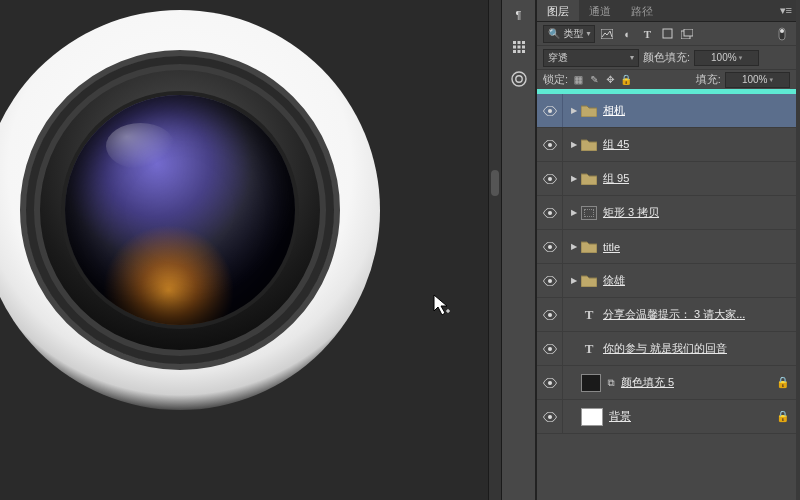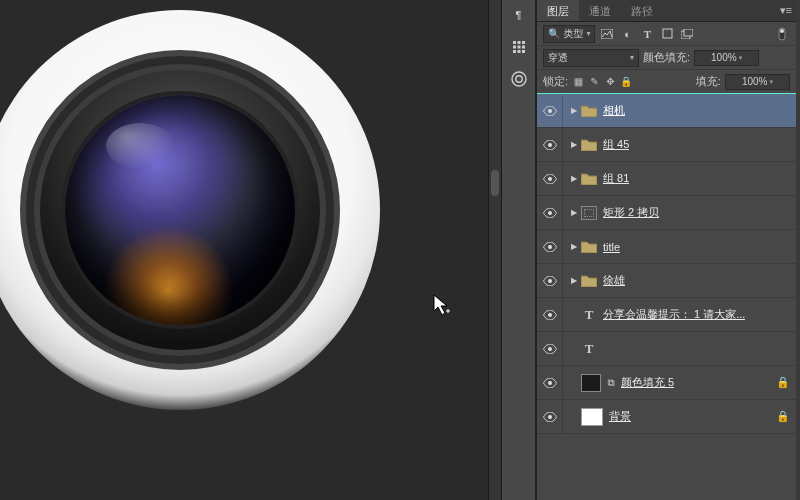--- a/index.html
+++ b/index.html
@@ -68,21 +68,21 @@
 .toolstrip .tbtn{ width:20px;height:18px; color:#ddd; display:flex;align-items:center;justify-content:center; cursor:pointer;}
 
 
 .panel { flex: 0 0 260px; background:#474747; display:flex; flex-direction:column; border-left:1px solid #222;}
 .panel-tabs{ height:22px; background:#383838; display:flex; align-items:stretch; border-bottom:1px solid #222;}
 .panel-tabs .tab{ padding:0 10px; line-height:22px; color:#999; cursor:pointer;}
 .panel-tabs .tab.active{ background:#474747; color:#e5e5e5;}
 .panel-tabs .menu{ margin-left:auto; width:20px; display:flex;align-items:center;justify-content:center; color:#bbb;}
 
 .opts-row{ height:24px; display:flex; align-items:center; gap:4px; padding:0 6px; border-bottom:1px solid #3a3a3a;}
-.opts-row.second{ border-bottom:1px solid #5eead4;}
+.opts-row.second{ border-bottom:5px solid #5eead4;}
 .select{ height:18px; background:#3a3a3a; border:1px solid #2a2a2a; display:flex; align-items:center; padding:0 4px; color:#ccc; font-size:10px; gap:3px; cursor:pointer;}
 .select .chev{ font-size:8px; color:#aaa; }
 .mini-ico{ width:16px;height:16px; display:flex;align-items:center;justify-content:center; color:#ccc; cursor:pointer; font-size:11px;}
 .lbl{ font-size:11px; color:#ccc; }
 .pct{ height:16px; background:#3a3a3a; border:1px solid #2a2a2a; padding:0 16px; display:flex;align-items:center; font-size:10px; gap:2px;}
 .pct .chev{font-size:7px;color:#999;}
 .lock-icons{ display:flex; gap:3px; }
 .lock-icons span{ width:13px;height:13px; display:flex;align-items:center;justify-content:center;color:#bbb;font-size:10px; cursor:pointer;}
 
 
@@ -267,33 +267,33 @@
             <circle cx="7" cy="5" r="2" fill="#ddd"></circle>
           </svg>
         </div>
         <div style="width: 6px;"></div>
         <div class="disclosure">▶</div>
         <div class="thumb-ico folder">
           <svg width="16" height="12" viewBox="0 0 16 12">
             <path d="M0 2 L0 12 L16 12 L16 3 L8 3 L6 1 L0 1 Z" fill="#bfa96a" stroke="#8a7a4a"></path>
           </svg>
         </div>
-        <div class="name">组 81</div>
+        <div class="name">组 95</div>
       </div>
       <div class="layer">
         <div class="eye">
           <svg width="14" height="10" viewBox="0 0 14 10">
             <path d="M7 0C3 0 0.5 5 0.5 5S3 10 7 10s6.5-5 6.5-5S11 0 7 0z" fill="none" stroke="#ddd" stroke-width="1"></path>
             <circle cx="7" cy="5" r="2" fill="#ddd"></circle>
           </svg>
         </div>
         <div style="width: 6px;"></div>
         <div class="disclosure">▶</div>
         <div class="shape-ico"></div>
-        <div class="name">矩形 2 拷贝</div>
+        <div class="name">矩形 3 拷贝</div>
       </div>
       <div class="layer">
         <div class="eye">
           <svg width="14" height="10" viewBox="0 0 14 10">
             <path d="M7 0C3 0 0.5 5 0.5 5S3 10 7 10s6.5-5 6.5-5S11 0 7 0z" fill="none" stroke="#ddd" stroke-width="1"></path>
             <circle cx="7" cy="5" r="2" fill="#ddd"></circle>
           </svg>
         </div>
         <div style="width: 6px;"></div>
         <div class="disclosure">▶</div>
@@ -323,32 +323,33 @@
       <div class="layer">
         <div class="eye">
           <svg width="14" height="10" viewBox="0 0 14 10">
             <path d="M7 0C3 0 0.5 5 0.5 5S3 10 7 10s6.5-5 6.5-5S11 0 7 0z" fill="none" stroke="#ddd" stroke-width="1"></path>
             <circle cx="7" cy="5" r="2" fill="#ddd"></circle>
           </svg>
         </div>
         <div style="width: 6px;"></div>
         <div style="width: 10px;"></div>
         <div class="t-ico">T</div>
-        <div class="name">分享会温馨提示：    1 请大家...</div>
+        <div class="name">分享会温馨提示：    3 请大家...</div>
       </div>
       <div class="layer">
         <div class="eye">
           <svg width="14" height="10" viewBox="0 0 14 10">
             <path d="M7 0C3 0 0.5 5 0.5 5S3 10 7 10s6.5-5 6.5-5S11 0 7 0z" fill="none" stroke="#ddd" stroke-width="1"></path>
             <circle cx="7" cy="5" r="2" fill="#ddd"></circle>
           </svg>
         </div>
         <div style="width: 6px;"></div>
         <div style="width: 10px;"></div>
         <div class="t-ico">T</div>
+        <div class="name">你的参与 就是我们的回音</div>
       </div>
       <div class="layer">
         <div class="eye">
           <svg width="14" height="10" viewBox="0 0 14 10">
             <path d="M7 0C3 0 0.5 5 0.5 5S3 10 7 10s6.5-5 6.5-5S11 0 7 0z" fill="none" stroke="#ddd" stroke-width="1"></path>
             <circle cx="7" cy="5" r="2" fill="#ddd"></circle>
           </svg>
         </div>
         <div style="width: 6px;"></div>
         <div style="width: 10px;"></div>

